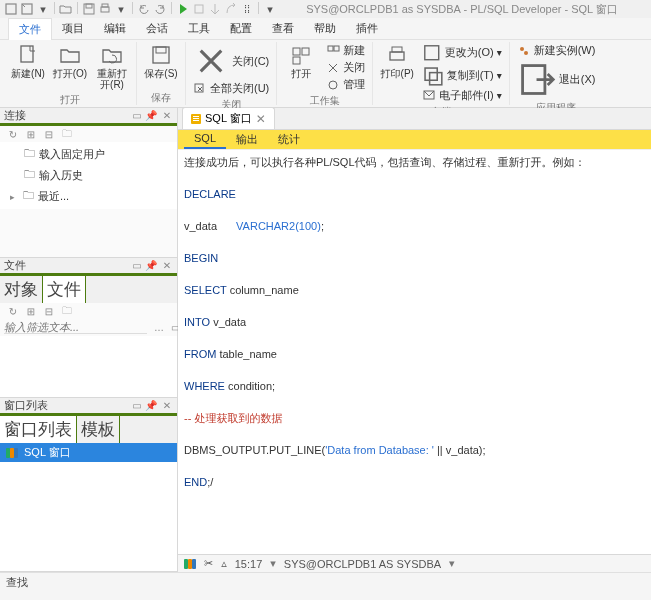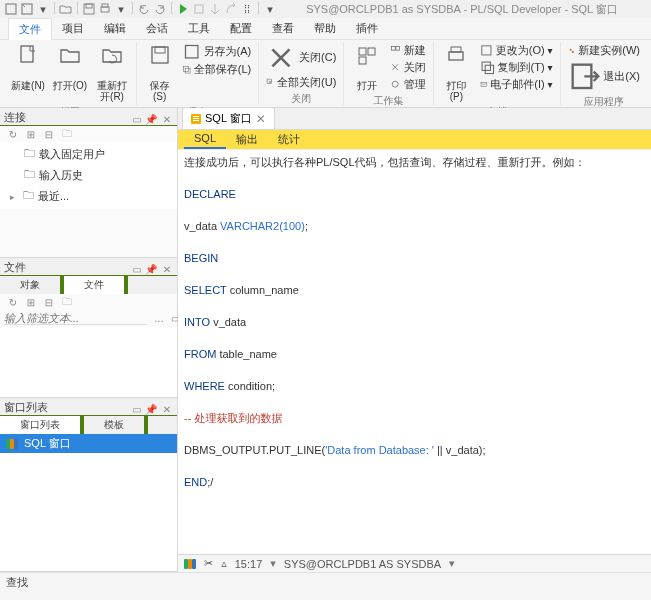--- a/index.html
+++ b/index.html
@@ -12,40 +12,40 @@
 .tb-green { color: #3a3; }
 
 .menubar { height: 22px; display: flex; align-items: center; background: #f5f5f5; padding-left: 8px; border-bottom: 1px solid #e1e1e1; }
 .menuitem { padding: 3px 10px; color: #333; cursor: pointer; }
 .menuitem.active { background: #fff; border: 1px solid #e1e1e1; border-bottom: none; color: #2a6fd1; }
 
 .ribbon { height: 68px; background: #f5f5f5; display: flex; border-bottom: 1px solid #d8d8d8; padding: 2px 4px; }
 .rgroup { display: flex; flex-direction: column; align-items: center; padding: 0 4px; border-right: 1px solid #e6e6e6; }
 .rgroup:last-child { border-right: none; }
 .rrow { display: flex; gap: 2px; flex: 1; align-items: flex-start; }
-.rbig { display: flex; flex-direction: column; align-items: center; width: 40px; padding: 2px; gap: 14px; }
+.rbig { display: flex; flex-direction: column; align-items: center; width: 40px; padding: 2px; gap: 2px; }
 .rbig-icon { width: 22px; height: 22px; display: flex; align-items: center; justify-content: center; }
 .rbig-lbl { font-size: 10px; color: #333; text-align: center; line-height: 1.1; }
 .rsmall { display: flex; align-items: center; gap: 3px; padding: 1px 3px; font-size: 10px; color: #333; white-space: nowrap; }
 .rcol { display: flex; flex-direction: column; gap: 0; }
 .rgroup-lbl { font-size: 10px; color: #777; padding-top: 1px; }
 
 .main { flex: 1; display: flex; overflow: hidden; }
 .left { width: 178px; display: flex; flex-direction: column; background: #fafafa; border-right: 1px solid #d8d8d8; }
 .panel { display: flex; flex-direction: column; border-bottom: 1px solid #d8d8d8; }
-.panel-hdr { display: flex; align-items: flex-end; height: 18px; padding: 0 4px; background: #f0f0f0; color: #444; border-bottom: 1px solid #4d7c0f; }
+.panel-hdr { display: flex; align-items: center; height: 18px; padding: 0 4px; background: #f0f0f0; color: #444; border-bottom: 3px solid #4d7c0f; }
 .panel-hdr span.title { flex: 1; }
 .hdr-icon { width: 12px; height: 12px; margin-left: 3px; color: #888; display: flex; align-items: center; justify-content: center; font-size: 10px; }
 .panel-body { background: #fff; padding: 2px; }
 .p-tools { display: flex; gap: 3px; padding: 2px 4px; background: #fafafa; }
 .tree-item { display: flex; align-items: center; gap: 4px; padding: 1px 2px 1px 22px; font-size: 11px; color: #333; }
 .tree-item2 { padding-left: 8px; }
 .exp { width: 9px; color: #888; font-size: 9px; }
 .tabs { display: flex; background: #f0f0f0; }
-.tab { padding: 2px 20px; font-size: 10px; color: #444; border-right: 4px solid #4d7c0f; }
+.tab { padding: 2px 4px; font-size: 17px; color: #444; border-right: 1px solid #4d7c0f; }
 .tab.active { background: #fff; }
 .filter-row { display: flex; align-items: center; padding: 2px 4px; gap: 4px; }
 .filter-input { flex: 1; border: none; border-bottom: 1px solid #ddd; font-style: italic; color: #aaa; font-size: 11px; background: transparent; outline: none; }
 .winlist-body { flex: 1; background: #fff; }
 .winlist-item { display: flex; align-items: center; gap: 6px; padding: 2px 6px; background: #2b85de; color: #fff; }
 .wl-icon { display: flex; gap: 0; }
 .wl-icon span { width: 4px; height: 10px; border-radius: 1px; }
 
 .editor { flex: 1; display: flex; flex-direction: column; background: #fff; }
 .ed-tabs { display: flex; background: #f0f0f0; height: 22px; align-items: flex-end; padding-left: 4px; border-bottom: 1px solid #d8d8d8; }
@@ -53,21 +53,21 @@
 .ed-tab-icon { width: 10px; height: 10px; background: #f0b000; border-radius: 1px; position: relative; }
 .ed-tab-icon::after { content: ""; position: absolute; top: 2px; left: 2px; width: 6px; height: 1px; background: #fff; box-shadow: 0 2px 0 #fff, 0 4px 0 #fff; }
 .ed-close { color: #888; font-size: 12px; cursor: pointer; }
 .ed-subtabs { display: flex; padding-left: 6px; background: #fde047; border-bottom: 1px solid #eee; }
 .ed-subtab { padding: 2px 10px; font-size: 11px; color: #333; }
 .ed-subtab.active { border-bottom: 2px solid #2a6fd1; }
 .code { flex: 1; padding: 4px 6px; font-family: Consolas, monospace; font-size: 12px; line-height: 16px; overflow: auto; color: #333; white-space: pre; position: relative; }
 .code .kw { color: #0a3a8a; }
 .code .str { color: #2a6fd1; }
 .code .cmt { color: #c0392b; }
-.code .typ { color: #2a6fd1; }
+.code .typ { color: #2a6fd1; margin-left: 16px; }
 .code .desc { color: #333; }
 
 .status { height: 18px; background: #f5f5f5; display: flex; align-items: center; padding: 0 6px; gap: 8px; font-size: 11px; color: #555; border-top: 1px solid #d8d8d8; }
 .st-icons { display: flex; gap: 0; }
 .st-icons span { width: 4px; height: 10px; border-radius: 1px; }
 .dd { color: #777; }
 .find { height: 28px; background: #f5f5f5; padding: 2px 6px; color: #444; border-top: 1px solid #e0e0e0; }
 
 svg { width: 100%; height: 100%; }
 </style>
@@ -197,35 +197,20 @@
     <div class="rrow">
       <div class="rbig">
           <div class="rbig-icon">
             <svg viewBox="0 0 22 22">
               <rect x="3" y="3" width="16" height="16" fill="none" stroke="#666" stroke-width="1.3"></rect>
               <rect x="6" y="3" width="10" height="6" fill="none" stroke="#666"></rect>
             </svg>
           </div>
           <div class="rbig-lbl">保存(S)</div>
         </div>
-      <div class="rcol">
-        <div class="rsmall">
-            <svg width="14" height="14" viewBox="0 0 14 14">
-              <rect x="2" y="2" width="10" height="10" fill="none" stroke="#666"></rect>
-            </svg>
-            <span>另存为(A)</span>
-          </div>
-        <div class="rsmall">
-            <svg width="14" height="14" viewBox="0 0 14 14">
-              <rect x="1" y="1" width="9" height="9" fill="none" stroke="#666"></rect>
-              <rect x="4" y="4" width="9" height="9" fill="none" stroke="#666"></rect>
-            </svg>
-            <span>全部保存(L)</span>
-          </div>
-      </div>
     </div>
     <div class="rgroup-lbl">保存</div>
   </div>
   <div class="rgroup">
     <div class="rrow">
       <div class="rcol">
         <div class="rsmall">
             <svg width="14" height="14" viewBox="0 0 14 14">
               <path d="M3 3 L11 11 M11 3 L3 11" stroke="#666" stroke-width="1.2"></path>
             </svg>

